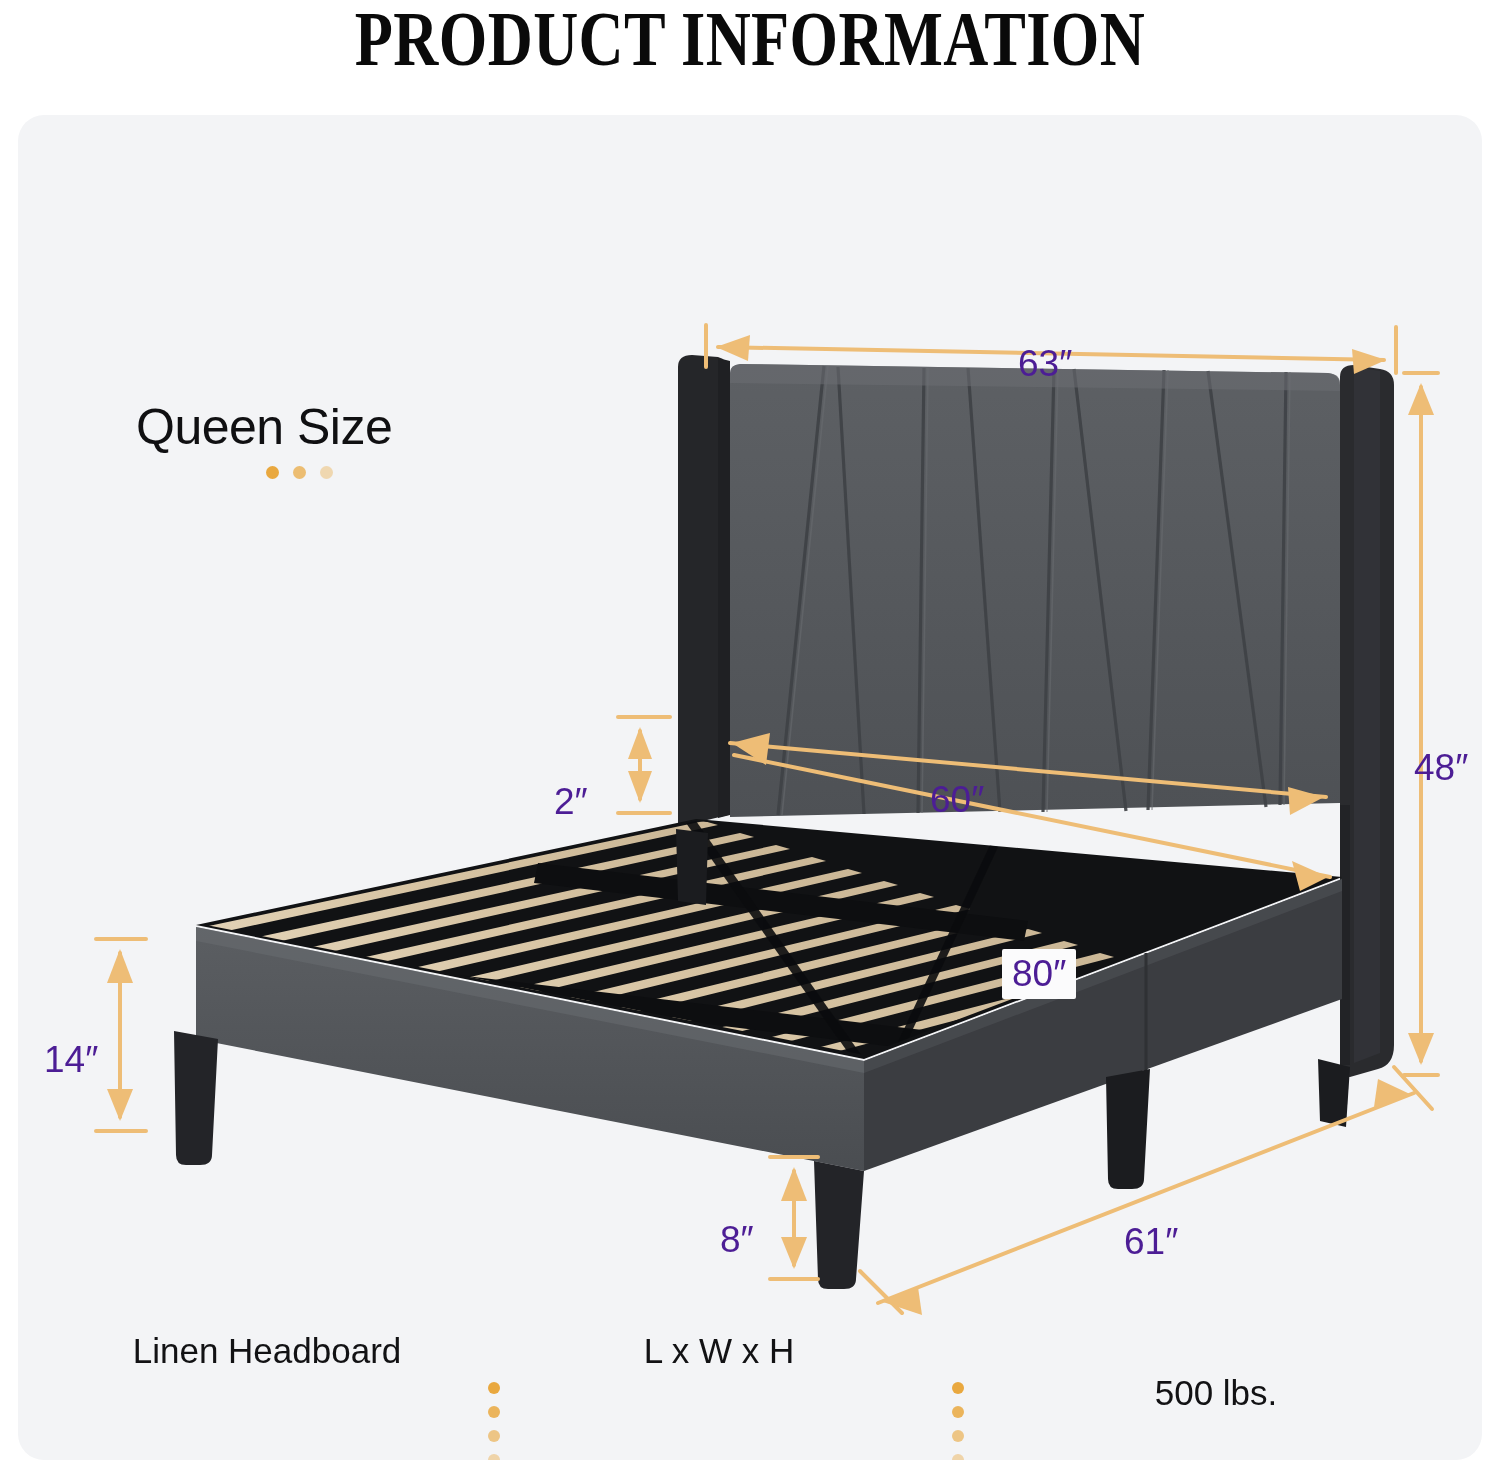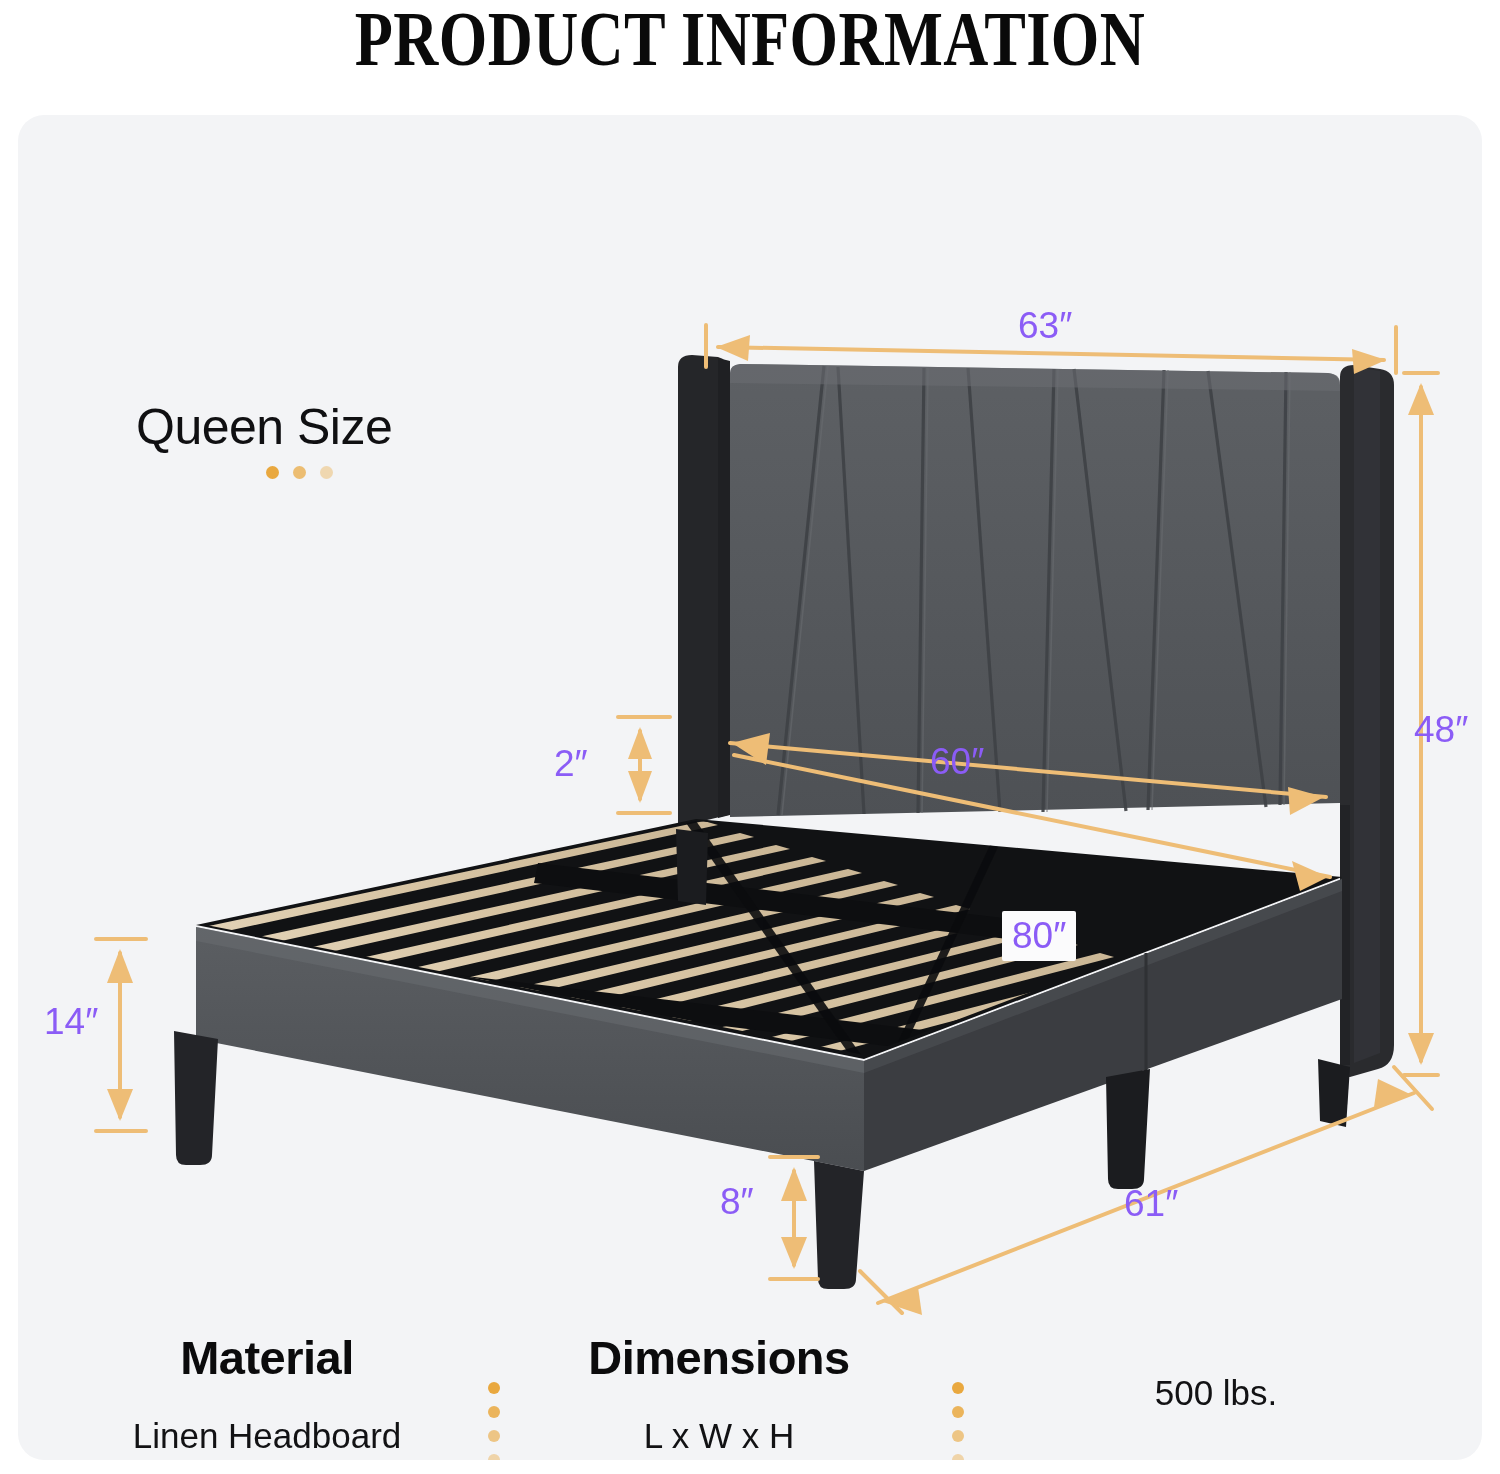--- a/index.html
+++ b/index.html
@@ -41,22 +41,22 @@
   .dot-row i{width:13px;height:13px;border-radius:50%;background:#e9a83f;display:block;}
   .dot-row i:nth-child(2){opacity:.72;}
   .dot-row i:nth-child(3){opacity:.38;}
 
   
   .bed{position:absolute;left:0;top:0;width:1500px;height:1474px;pointer-events:none;}
 
   
   .dim{
     position:absolute;
-    font-size:37px;color:#8b5cf6;font-weight:400;
-    letter-spacing:0px;white-space:nowrap;
+    font-size:37px;color:#4c1d95;font-weight:400;
+    letter-spacing:0px;white-space:nowrap;margin-top:38px;
   }
   .dim.boxed{background:#fbfbfc;padding:4px 10px;border-radius:2px;}
 
   
   .specs{
     position:absolute;left:18px;top:1215px;width:1464px;height:250px;
   }
   .spec-col{
     position:absolute;top:0;text-align:center;
   }
@@ -278,35 +278,33 @@
 
   <div class="dim" style="left:26px;top:886px;">14″</div>
 
   <div class="dim" style="left:702px;top:1066px;">8″</div>
 
   <div class="dim" style="left:1106px;top:1068px;">61″</div>
 
   <div class="specs">
 
     <div class="spec-col col-material">
-      <h3>Material</h3>
       <p>Linen Headboard</p>
 
     </div>
 
     <div class="vdots vdots-1">
       <i></i>
       <i></i>
       <i></i>
       <i></i>
 
     </div>
 
     <div class="spec-col col-dimensions">
-      <h3>Dimensions</h3>
       <p>L x W x H</p>
 
     </div>
 
     <div class="vdots vdots-2">
       <i></i>
       <i></i>
       <i></i>
       <i></i>
 

